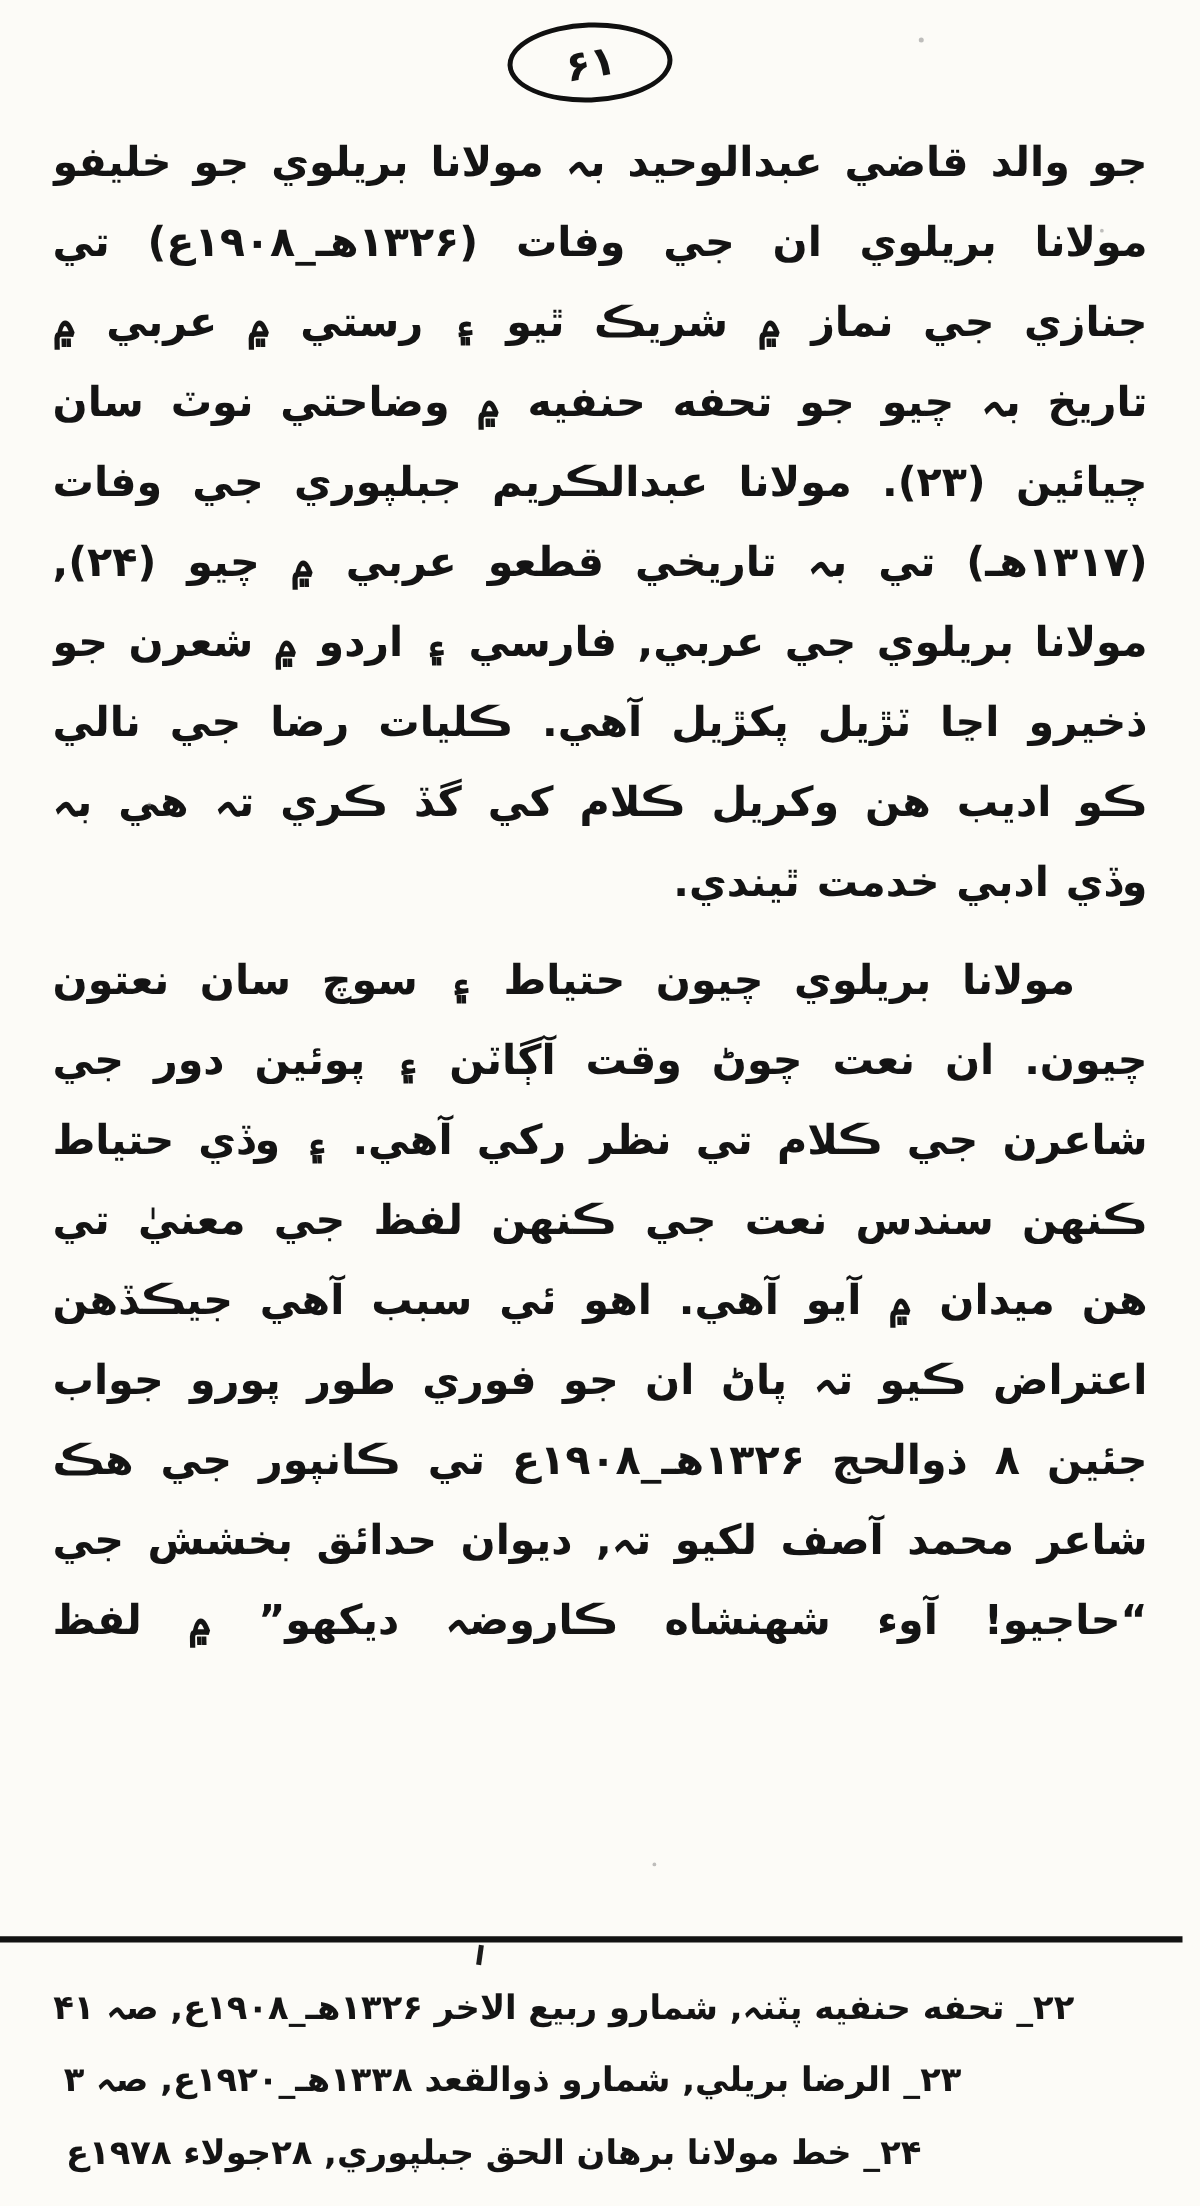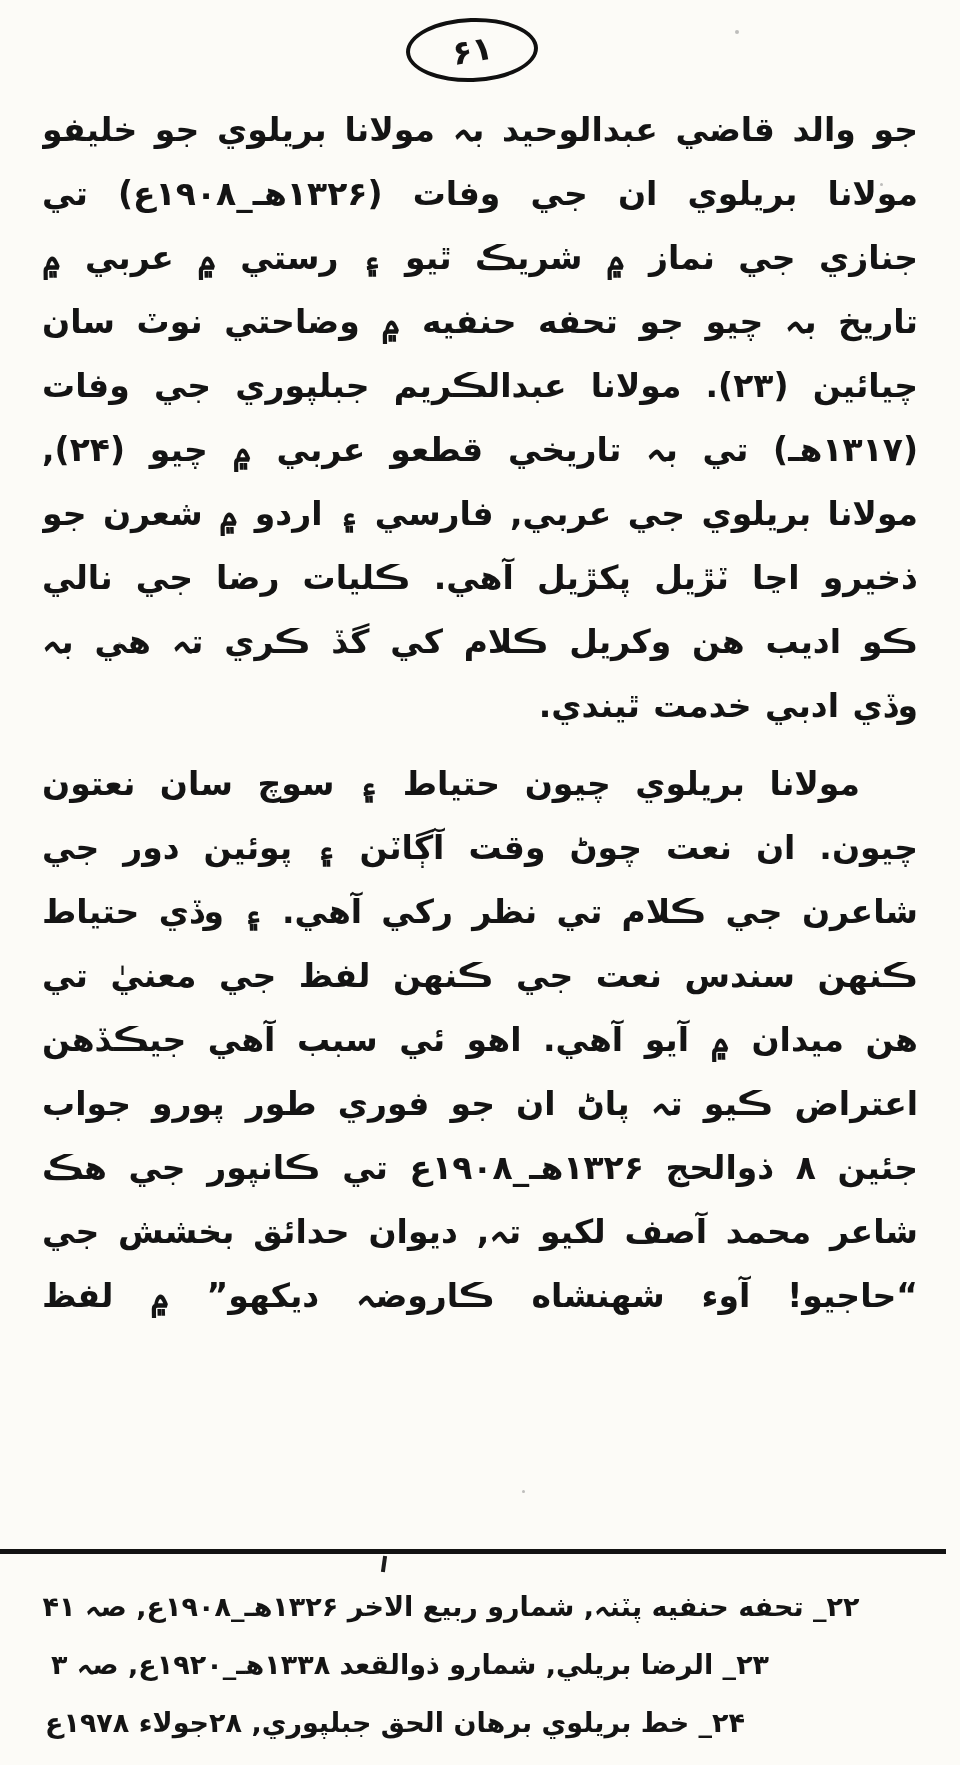--- a/index.html
+++ b/index.html
@@ -131,21 +131,21 @@
     <div class="line">شاعر محمد آصف لکيو تہ, ديوان حدائق بخشش جي سٽ</div>
     <div class="line">“حاجيو! آوء شهنشاه ڪاروضہ ديکهو” ۾ لفظ شهنشاه جو</div>
   </div>
 
   <div class="divider"></div>
   <div class="divider-tick"></div>
 
   <div class="footnotes">
     <div class="footnote fn-0">۲۲_ تحفه حنفيه پٽنہ, شمارو ربيع الاخر ۱۳۲۶هـ_۱۹۰۸ع, صہ ۴۱</div>
     <div class="footnote fn-1">۲۳_ الرضا بريلي, شمارو ذوالقعد ۱۳۳۸هـ_۱۹۲۰ع, صہ ۳</div>
-    <div class="footnote fn-2">۲۴_ خط بريلوي برهان الحق جبلپوري, ۲۸جولاء ۱۹۷۸ع</div>
+    <div class="footnote fn-2">۲۴_ خط مولانا برهان الحق جبلپوري, ۲۸جولاء ۱۹۷۸ع</div>
   </div>
 
   <div class="speckle sp-a"></div>
   <div class="speckle sp-b"></div>
   <div class="speckle sp-c"></div>
   <div class="speckle sp-d"></div>
 
 </div>
 
 </body></html>

